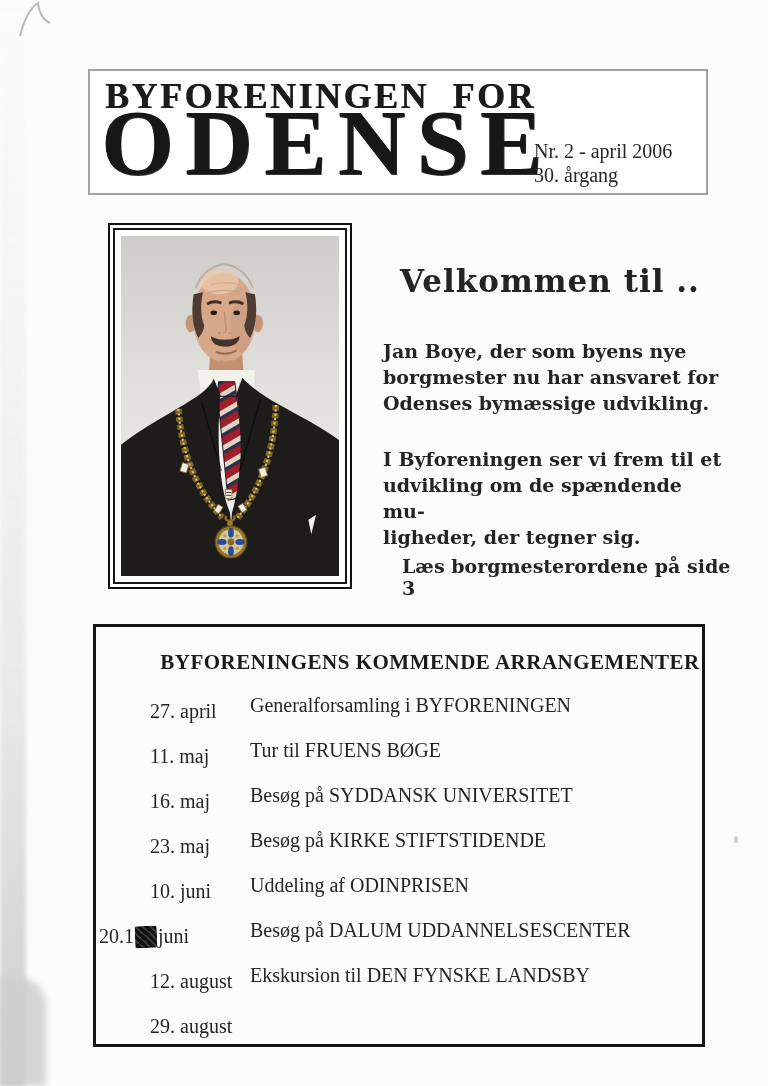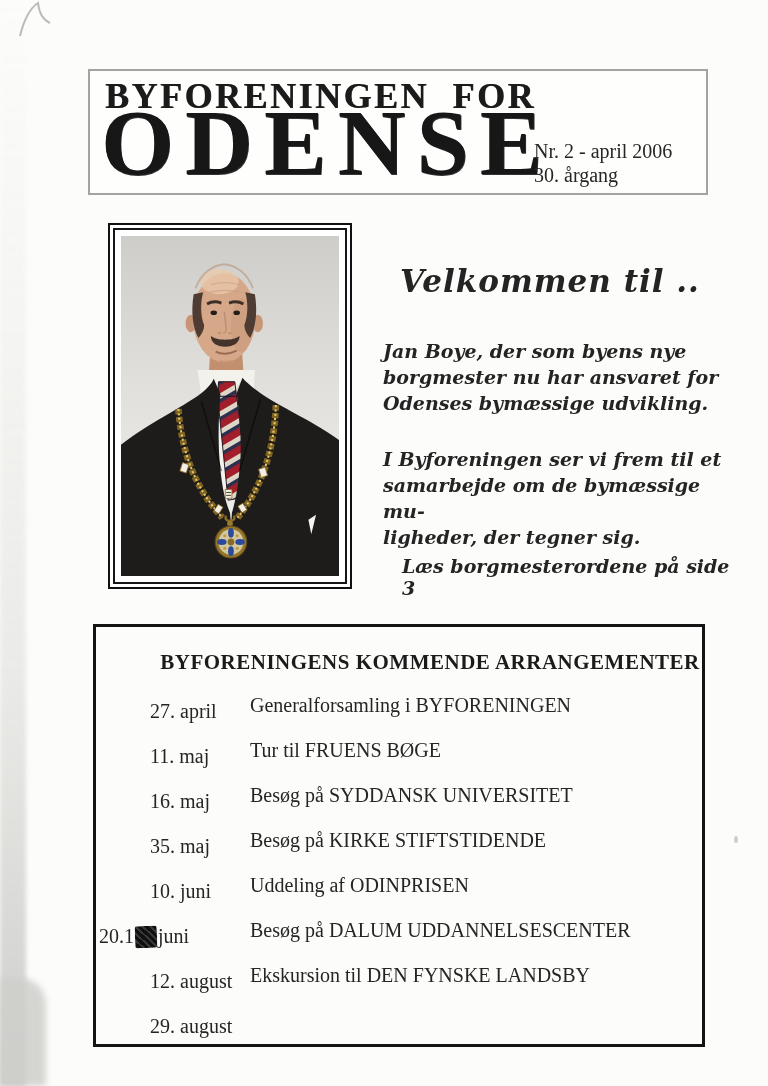--- a/index.html
+++ b/index.html
@@ -27,21 +27,21 @@
     font-weight:bold;letter-spacing:11px;color:#171717;text-shadow:.6px .6px 0 #333;}
   .masthead .issue{position:absolute;right:4px;top:68px;width:168px;
     font-size:20px;line-height:24px;color:#262626;}
   
   .photo-frame{position:absolute;left:108px;top:223px;width:244px;height:366px;
     border:2px solid #101010;padding:3px;background:#ffffff;box-sizing:border-box;}
   .photo-inner{width:100%;height:100%;border:2px solid #161616;padding:6px;
     box-sizing:border-box;background:#fff;}
   .photo-inner svg{width:100%;height:100%;display:block;}
   
-  .script{font-family:"DejaVu Serif",serif;font-style:italic;font-weight:700;color:#242424;}
+  .script{font-family:"DejaVu Serif",serif;font-weight:700;color:#242424;}
   .welcome-heading{position:absolute;left:380px;top:263px;width:340px;text-align:center;
     font-size:31px;letter-spacing:1px;}
   .welcome-para{position:absolute;left:383px;width:345px;font-size:19px;line-height:26px;}
   .p1{top:338px;} .p2{top:446px;}
   .readmore{position:absolute;left:402px;top:555px;width:330px;font-size:19px;}
   
   .events-box{position:absolute;left:93px;top:624px;width:606px;height:417px;
     border:3px solid #141414;box-sizing:content-box;background:transparent;}
   .events-title{position:absolute;top:23px;left:0;width:100%;text-align:center;
     font-size:21px;font-weight:bold;letter-spacing:.5px;color:#1b1b1b;margin-left:31px;}
@@ -174,21 +174,21 @@
   <div class="welcome-heading script">Velkommen til ..</div>
 
   <div class="welcome-para script p1">
     <div>Jan Boye, der som byens nye</div>
     <div>borgmester nu har ansvaret for</div>
     <div>Odenses bymæssige udvikling.</div>
   </div>
 
   <div class="welcome-para script p2">
     <div>I Byforeningen ser vi frem til et</div>
-    <div>samarbejde om de bymæssige mu-</div>
+    <div>udvikling om de spændende mu-</div>
     <div>ligheder, der tegner sig.</div>
   </div>
 
   <div class="readmore script">Læs borgmesterordene på side 3</div>
 
   <div class="events-box">
     <div class="events-title">BYFORENINGENS KOMMENDE ARRANGEMENTER</div>
     <div class="rows">
 
       <div class="row">
@@ -200,21 +200,21 @@
         <span class="date">11. maj</span>
         <span class="event">Tur til FRUENS BØGE</span>
       </div>
 
       <div class="row">
         <span class="date">16. maj</span>
         <span class="event">Besøg på SYDDANSK UNIVERSITET</span>
       </div>
 
       <div class="row">
-        <span class="date">35. maj</span>
+        <span class="date">23. maj</span>
         <span class="event">Besøg på KIRKE STIFTSTIDENDE</span>
       </div>
 
       <div class="row">
         <span class="date">10. juni</span>
         <span class="event">Uddeling af ODINPRISEN</span>
       </div>
 
       <div class="row corrected">
         <span class="date">

